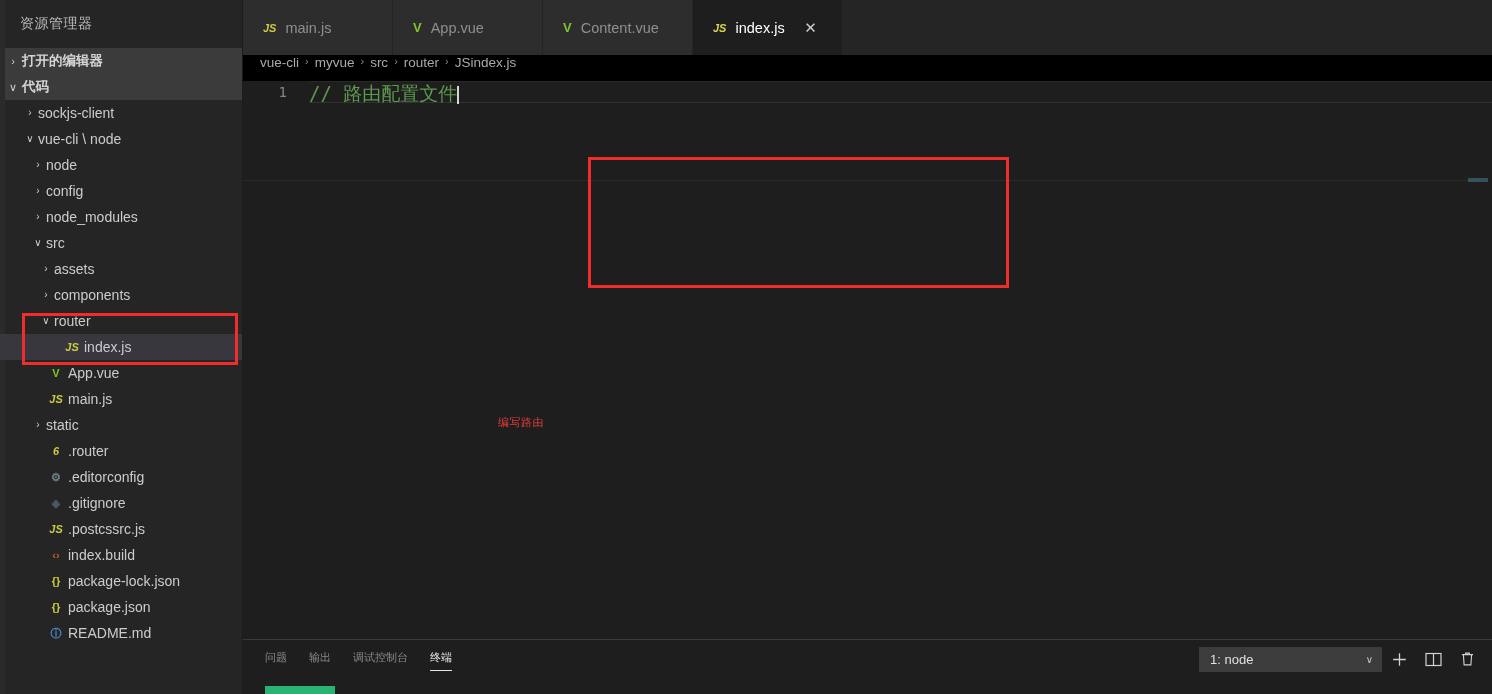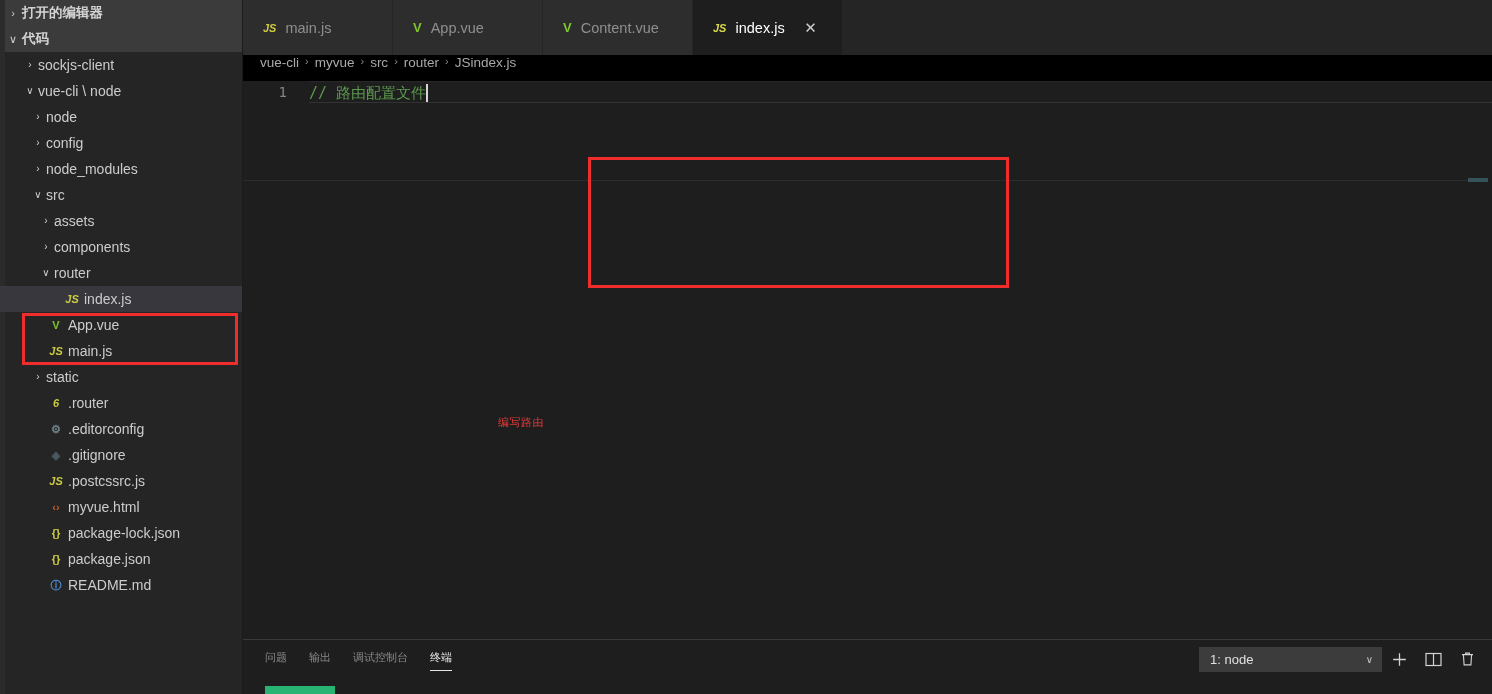--- a/index.html
+++ b/index.html
@@ -185,21 +185,21 @@
     font-size: 14px;
   }
   .gutter .lnum { height: 22px; line-height: 22px; }
   .code-area {
     position: absolute;
     left: 66px; top: 0; right: 0; bottom: 0;
   }
   .code-line {
     height: 22px; line-height: 22px;
     font-family: "DejaVu Sans Mono", monospace;
-    font-size: 15px;
+    font-size: 19px;
     white-space: pre;
     position: relative;
   }
   .cl-current {
     border-top: 1px solid #282828;
     border-bottom: 1px solid #323232;
   }
   .tok-comment { color: #5d9a4e; }
   .cursor {
     display: inline-block;
@@ -313,20 +313,21 @@
   .term-red  { color: #7a2f2f; }
 </style>
 </head>
 <body>
 
 <div id="app">
 
   <div class="sidebar">
     <div class="sidebar-edge"></div>
 
+    <div class="sidebar-title">资源管理器</div>
 
     <div class="section-header">
       <span class="twisty">›</span>
       <span>打开的编辑器</span>
     </div>
 
     <div class="section-header">
       <span class="twisty">∨</span>
       <span>代码</span>
     </div>
@@ -403,21 +404,21 @@
           <span class="lbl">.gitignore</span>
         </div>
         <div class="row ind2">
           <span class="twisty empty"></span>
           <span class="ficon ic-js">JS</span>
           <span class="lbl">.postcssrc.js</span>
         </div>
         <div class="row ind2">
           <span class="twisty empty"></span>
           <span class="ficon ic-html">‹›</span>
-          <span class="lbl">myvue.html</span>
+          <span class="lbl">index.build</span>
         </div>
         <div class="row ind2">
           <span class="twisty empty"></span>
           <span class="ficon ic-json">{}</span>
           <span class="lbl">package-lock.json</span>
         </div>
         <div class="row ind2">
           <span class="twisty empty"></span>
           <span class="ficon ic-json">{}</span>
           <span class="lbl">package.json</span>

